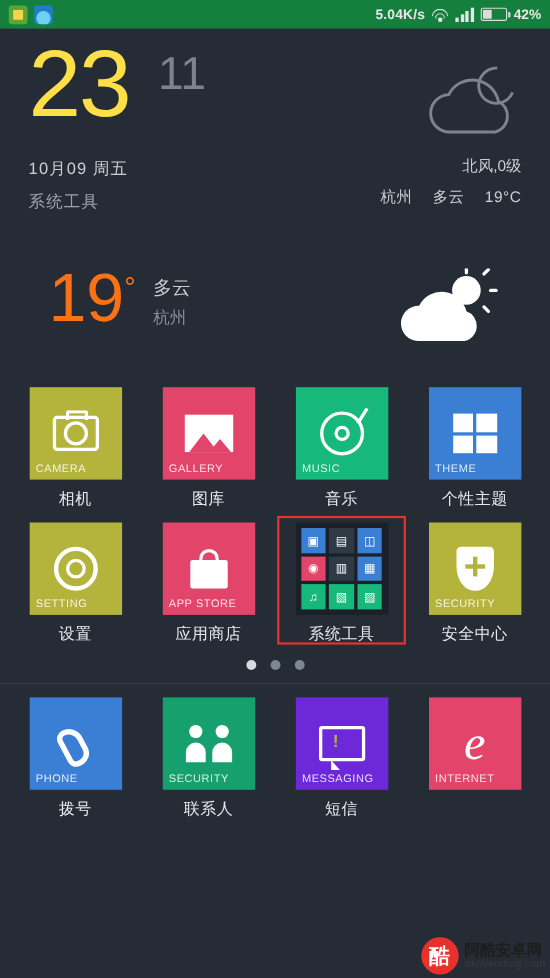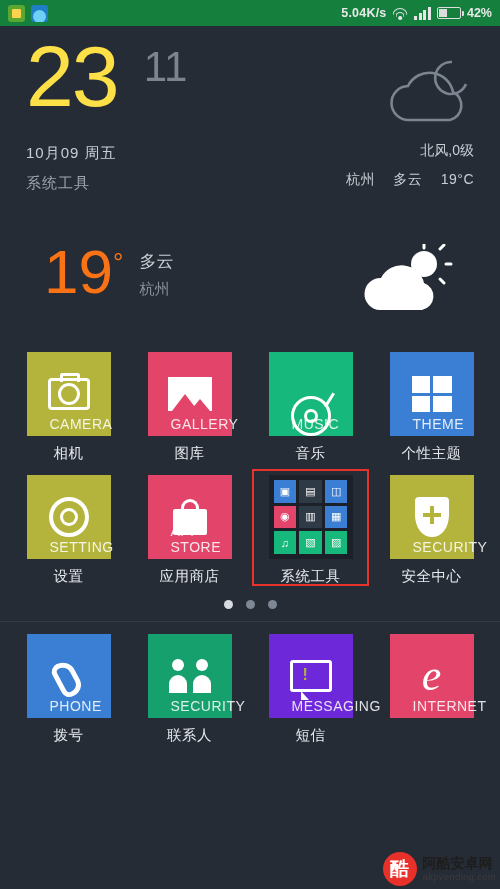--- a/index.html
+++ b/index.html
@@ -133,30 +133,29 @@
     display: flex; flex-direction: column; align-items: center;
     padding-top: 6px;
   }
   .tile {
     width: 84px; height: 84px;
     display: flex; align-items: center; justify-content: center;
     position: relative;
   }
   .tile .tag {
     position: absolute; left: 6px; bottom: 4px;
-    font-size: 14px; color: rgba(255,255,255,.85);
+    font-size: 10px; color: rgba(255,255,255,.85);
     letter-spacing: .5px;
-    margin-left: 17px;
   }
   .cell .cn {
     margin-top: 8px; font-size: 14.5px; color: #e6eaee; letter-spacing: .5px;
   }
   .t-olive { background: #b4b43c; }
   .t-pink { background: #e3456a; }
-  .t-green { background: #16b87b; align-items: flex-end; }
+  .t-green { background: #16b87b; }
   .t-blue { background: #3b7fd4; }
   .t-phone { background: #3b7fd4; }
   .t-contacts { background: #15a06e; }
   .t-msg { background: #6d28d9; }
   .t-net { background: #e3456a; }
 
   
   .g-cam { width: 42px; height: 32px; border: 3px solid #fff; border-radius: 4px; position: relative; }
   .g-cam::before { content:""; position:absolute; width:16px; height:16px; border:3px solid #fff; border-radius:50%; left:50%; top:50%; transform:translate(-50%,-50%); }
   .g-cam::after { content:""; position:absolute; top:-8px; left:9px; width:14px; height:6px; background:transparent; border-top:3px solid #fff; border-left:3px solid #fff; border-right:3px solid #fff; border-radius:3px 3px 0 0; }

